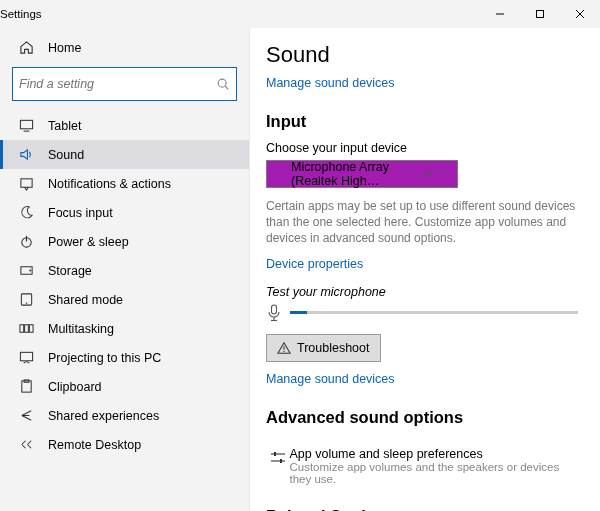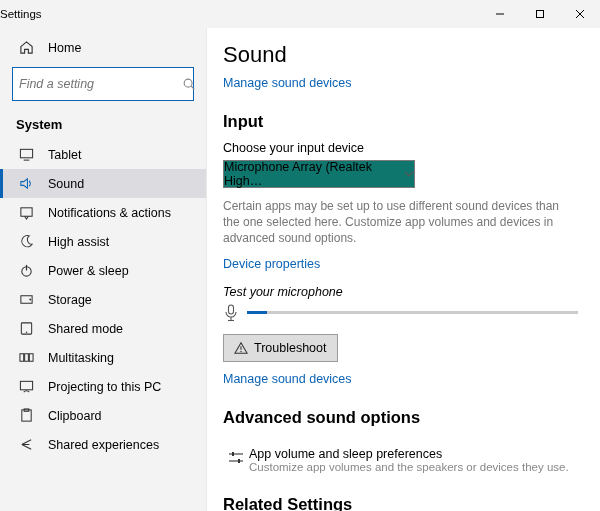--- a/index.html
+++ b/index.html
@@ -3,39 +3,39 @@
 <meta charset="utf-8">
 <style>
   * { box-sizing: border-box; margin: 0; padding: 0; font-family: "Segoe UI", Tahoma, sans-serif; }
   body { width: 600px; height: 511px; overflow: hidden; background: #fff; position: relative; font-size: 12.5px; color: #000; }
   .titlebar { height: 28px; display: flex; align-items: center; padding-left: 0; background: #f3f3f3; }
   .titlebar .title { font-size: 11.5px; }
   .winctrls { margin-left: auto; display: flex; }
   .winctrl { width: 40px; height: 28px; display: flex; align-items: center; justify-content: center; font-size: 14px; font-family: "Segoe MDL2 Assets", sans-serif; }
   .winctrl svg { display: block; }
   .app { display: flex; height: 483px; }
-  .sidebar { width: 207px; background: #f3f3f3; border-right: 1px solid #e9e9e9; padding-top: 6px; display: flex; flex-direction: column; }
+  .sidebar { width: 250px; background: #f3f3f3; border-right: 1px solid #e9e9e9; padding-top: 6px; display: flex; flex-direction: column; }
   .home-row { display: flex; align-items: center; padding: 6px 14px 6px 16px; font-size: 12.5px; cursor: pointer; }
   .home-row .icon-slot { width: 20px; display: flex; justify-content: center; margin-right: 12px; }
   .search-wrap { padding: 6px 12px 10px 12px; }
   .search { width: 100%; height: 28px; border: 1px solid #0a63b5; background: #fff; display: flex; align-items: center; padding: 16px 6px; }
   .search input { border: none; outline: none; flex: 1; font-size: 12.5px; color: #666; font-style: italic; }
   .search .mag { color: #888; }
   .side-head { padding: 6px 14px 8px 16px; font-weight: 600; font-size: 13px; }
   .nav { flex: 1; overflow: hidden; }
   .nav-item { display: flex; align-items: center; padding: 7px 14px 7px 16px; font-size: 12.5px; cursor: pointer; position: relative; }
   .nav-item.active { background: #dcdce0; }
   .nav-item.active::before { content:""; position:absolute; left:0; top:0; bottom:0; width:3px; background:#0a63b5; }
   .nav-item .icon-slot { width: 20px; display: flex; justify-content: center; margin-right: 12px; color:#333; }
   .content { flex: 1; padding: 14px 22px 0 16px; overflow: hidden; }
   h1.pg-title { font-size: 22px; font-weight: 400; margin-bottom: 8px; }
   .link { color: #0a63b5; font-size: 12.5px; cursor: pointer; display:inline-block; }
   .section-h { font-size: 16.5px; font-weight: 600; margin-top: 22px; margin-bottom: 10px; }
   .sub-lbl { font-size: 12.5px; margin-bottom: 5px; }
-  .select { width: 192px; height: 28px; border: 1px solid #7a7a7a; display: flex; align-items: center; padding: 0 0; font-size: 12.5px; justify-content: space-between; cursor:pointer; background:#0f766e;}
+  .select { width: 192px; height: 28px; border: 1px solid #7a7a7a; display: flex; align-items: center; padding: 0 24px; font-size: 12.5px; justify-content: space-between; cursor:pointer; background:#a21caf;}
   .chev { color:#555; }
   .desc { font-size: 12px; color: #777; margin-top: 10px; line-height: 1.35; }
   .gap-s { margin-top: 10px; }
   .mic-row { display:flex; align-items:center; margin-top:5px;}
   .micbar { flex:1; height:3px; background:#ccc; margin-left:8px; position:relative; }
   .micbar::before { content:""; position:absolute; left:0; top:0; bottom:0; width:6%; background:#0a63b5; }
   .btn { display:inline-flex; align-items:center; padding:6px 10px; border:1px solid #9a9a9a; background:#ddd; font-size:12.5px; margin-top:12px; cursor:pointer;}
   .btn .icon-slot { margin-right:6px; }
   .adv-row { display:flex; padding-top:10px; }
   .adv-row .icon-slot { width:26px; display:flex; justify-content:center; padding-top:2px; }
@@ -84,21 +84,20 @@
         <input placeholder="Find a setting" style="">
         <span class="mag">
           <svg width="14" height="14" viewBox="0 0 16 16">
               <circle cx="7" cy="7" r="4.5" fill="none" stroke="#888" stroke-width="1.3"></circle>
               <line x1="10.5" y1="10.5" x2="14" y2="14" stroke="#888" stroke-width="1.3"></line>
             </svg>
         </span>
       </div>
     </div>
 
-    <div class="side-head">System</div>
 
     <nav class="nav">
       <div class="nav-item">
         <span class="icon-slot">
             <svg width="15" height="15" viewBox="0 0 16 16">
               <rect x="1.5" y="2.5" width="13" height="9" fill="none" stroke="#333" stroke-width="1.1"></rect>
               <line x1="5" y1="14" x2="11" y2="14" stroke="#333" stroke-width="1.1"></line>
             </svg>
           </span>
         <span>Tablet</span>
@@ -120,21 +119,21 @@
             </svg>
           </span>
         <span>Notifications &amp; actions</span>
       </div>
       <div class="nav-item">
         <span class="icon-slot">
             <svg width="15" height="15" viewBox="0 0 16 16">
               <path d="M11 2 A6 6 0 1 0 14 11 A5 5 0 0 1 11 2 Z" fill="none" stroke="#333" stroke-width="1.1"></path>
             </svg>
           </span>
-        <span>High assist</span>
+        <span>Focus input</span>
       </div>
       <div class="nav-item">
         <span class="icon-slot">
             <svg width="15" height="15" viewBox="0 0 16 16">
               <circle cx="8" cy="9" r="5" fill="none" stroke="#333" stroke-width="1.1"></circle>
               <line x1="8" y1="2" x2="8" y2="8" stroke="#333" stroke-width="1.3"></line>
             </svg>
           </span>
         <span>Power &amp; sleep</span>
       </div>
@@ -184,20 +183,28 @@
           </span>
         <span>Clipboard</span>
       </div>
       <div class="nav-item">
         <span class="icon-slot">
             <svg width="15" height="15" viewBox="0 0 16 16">
               <path d="M3 8 L13 3 M3 8 L13 13 M3 8 L11 8" fill="none" stroke="#333" stroke-width="1.1"></path>
             </svg>
           </span>
         <span>Shared experiences</span>
+      </div>
+      <div class="nav-item">
+        <span class="icon-slot">
+            <svg width="15" height="15" viewBox="0 0 16 16">
+              <path d="M3 8 L7 4 M3 8 L7 12 M9 8 L13 4 M9 8 L13 12" fill="none" stroke="#333" stroke-width="1.1"></path>
+            </svg>
+          </span>
+        <span>Remote Desktop</span>
       </div>
     </nav>
   </aside>
 
   <main class="content">
     <h1 class="pg-title">Sound</h1>
     <span class="link">Manage sound devices</span>
 
     <div class="section-h">Input</div>
     <div class="sub-lbl">Choose your input device</div>

